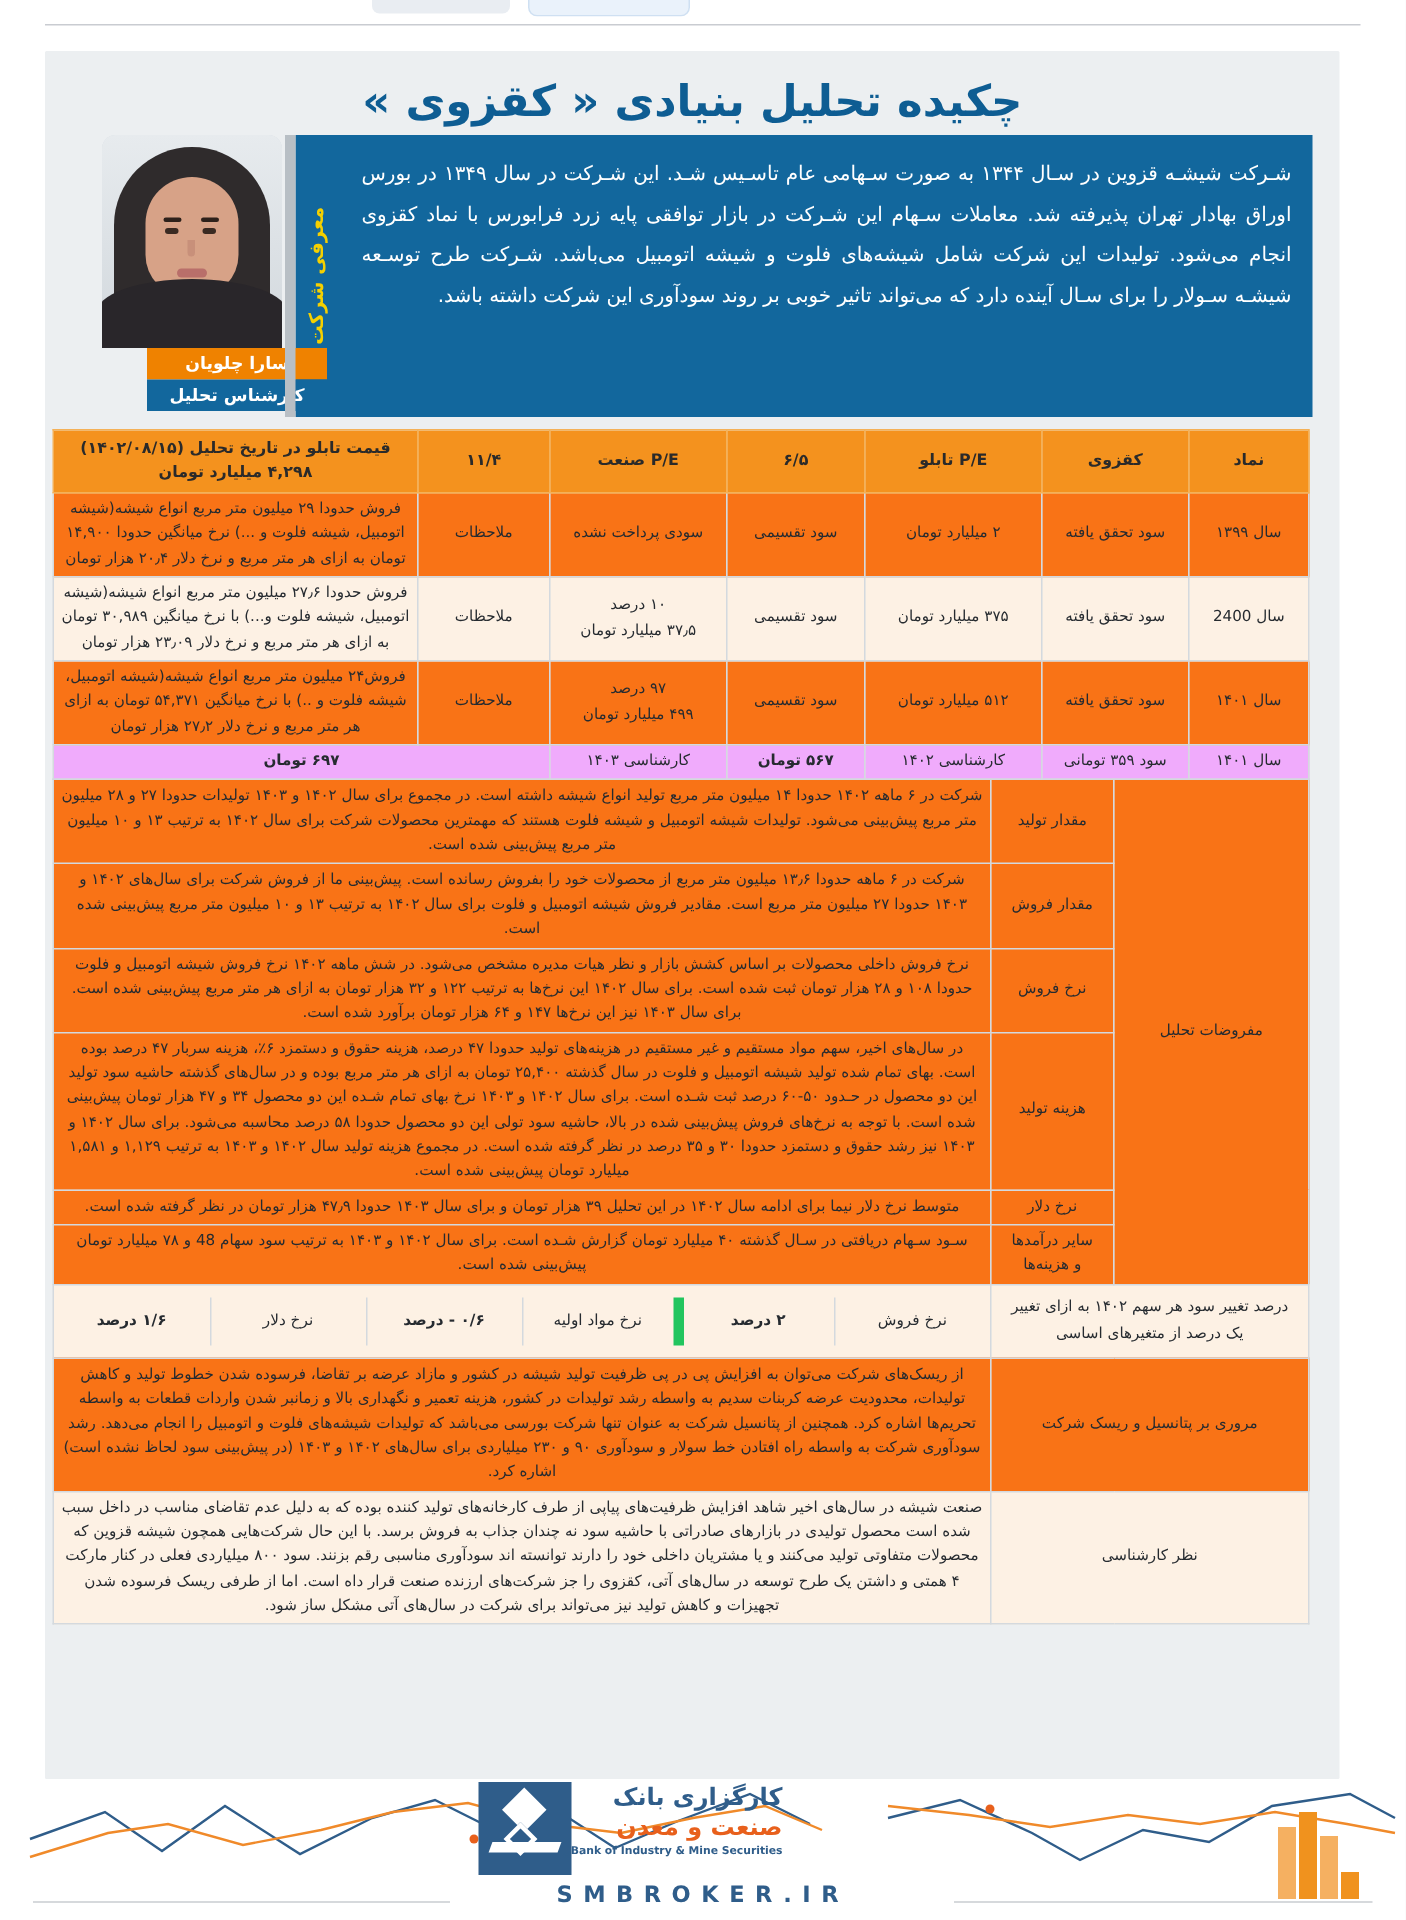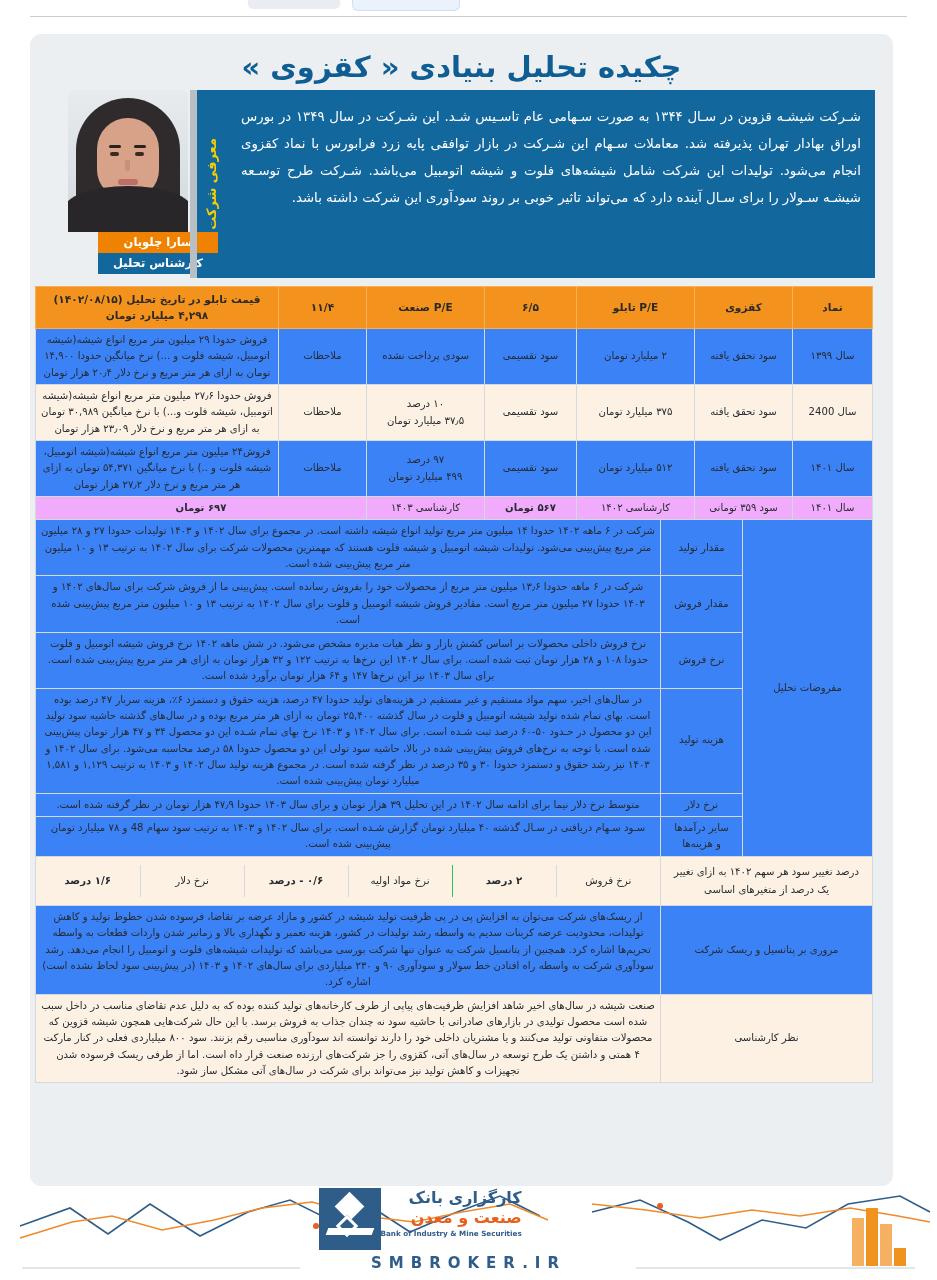--- a/index.html
+++ b/index.html
@@ -29,21 +29,21 @@
   .hrule {
     position: absolute; top: 16px; left: 30px; width: 877px; height: 1px;
     background: #c9ccd1;
   }
 
   
   .card {
     position: absolute; top: 34px; left: 30px;
     width: 863px; height: 1152px;
     background: #eceff1;
-    border-radius: 11px;
+    border-radius: 1px;
   }
 
   .page-title {
     text-align: center;
     color: #0e5d93;
     font-size: 29px;
     font-weight: bold;
     letter-spacing: -0.5px;
     padding-top: 16px;
     padding-bottom: 6px;
@@ -169,21 +169,21 @@
   }
   .hdr td {
     background: #f4921e;
     color: #2a2a2a;
     font-weight: bold;
     font-size: 10.6px;
     height: 42px;
     border-color: #f4b158;
     line-height: 1.42;
   }
-  .row-a td { background: #3b82f6; text-align: center; }
+  .row-a td { background: #f97316; text-align: center; }
   .row-b td { background: #fdf1e4; }
   .row-c td { background: #f0abfc; }
   .notes { text-align: justify; direction: rtl; padding: 5px 7px; line-height: 1.78; }
   .green { color: #16a34a; font-weight: bold; }
   .red { color: #e02b20; font-weight: bold; margin-left: 33px; }
 
   .body-cell { text-align: justify; direction: rtl; padding: 7px 9px; line-height: 2.0; font-size: 10.2px; }
   .mid-cell { text-align: center; font-size: 10.3px; }
 
   
@@ -359,21 +359,21 @@
         <td class="body-cell">سـود سـهام دریافتی در سـال گذشته ۴۰ میلیارد تومان گزارش شـده است. برای سال ۱۴۰۲ و ۱۴۰۳ به ترتیب سود سهام 48 و ۷۸ میلیارد تومان پیش‌بینی شده است.</td>
       </tr>
 
       <tr class="row-b">
         <td colspan="2" class="mid-cell" style="padding:6px 8px; line-height:1.8">درصد تغییر سود هر سهم ۱۴۰۲ به ازای تغییر یک درصد از متغیرهای اساسی</td>
         <td style="padding:0">
           <table style="width:100%;border-collapse:collapse;direction:rtl;table-layout:fixed">
             <tbody>
                 <tr>
               <td style="border:none;border-left:1px solid #d4d9de;padding:8px 4px;font-size:10.2px">نرخ فروش</td>
-              <td class="green" style="border:none;border-left:1px solid #22c55e;padding:8px 4px;font-size:10.2px">۲ درصد</td>
+              <td class="green" style="border:none;border-left:7px solid #22c55e;padding:8px 4px;font-size:10.2px">۲ درصد</td>
               <td style="border:none;border-left:1px solid #d4d9de;padding:8px 4px;font-size:10.2px">نرخ مواد اولیه</td>
               <td class="red" style="border:none;border-left:1px solid #d4d9de;padding:8px 4px;font-size:10.2px">۰/۶ - درصد</td>
               <td style="border:none;border-left:1px solid #d4d9de;padding:8px 4px;font-size:10.2px">نرخ دلار</td>
               <td class="green" style="border:none;padding:8px 4px;font-size:10.2px">۱/۶ درصد</td>
             </tr>
           </tbody>
             </table>
         </td>
       </tr>
 

